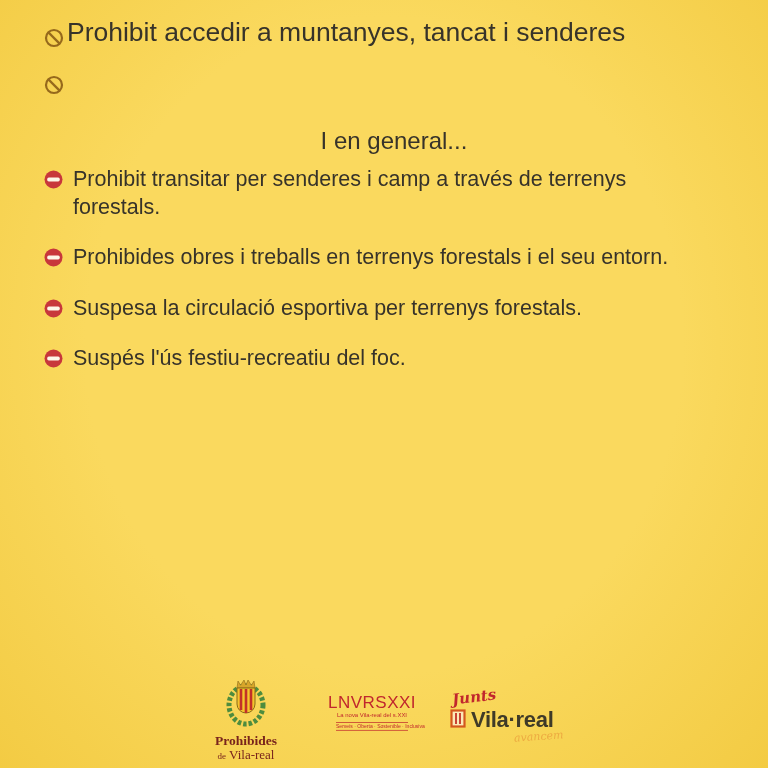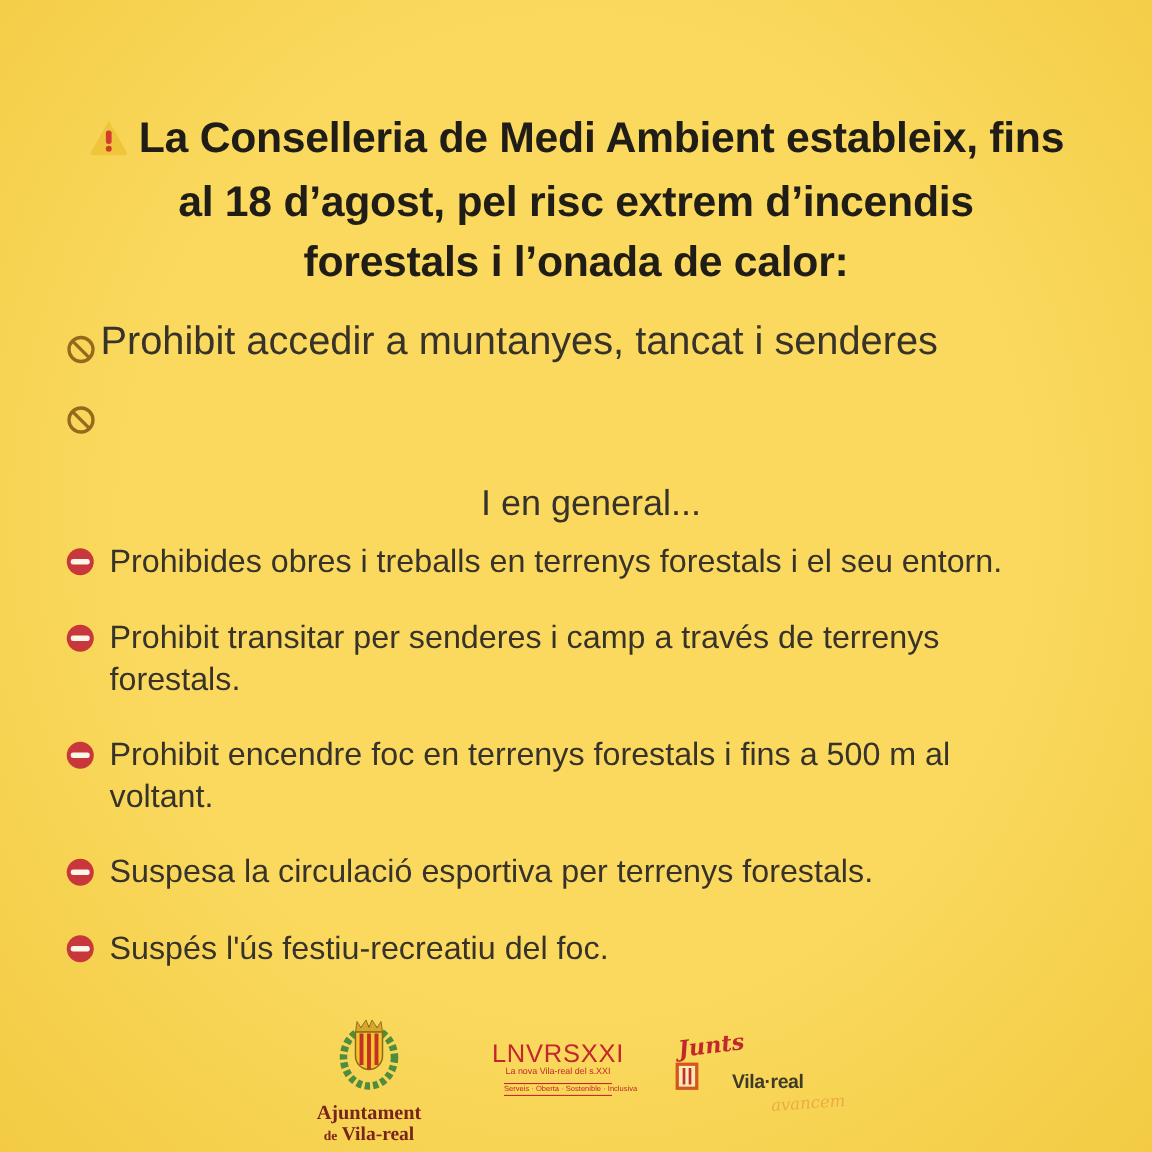--- a/index.html
+++ b/index.html
@@ -33,48 +33,37 @@
   .bullet{display:flex;align-items:flex-start;margin-bottom:23px;}
   .noentry-ic{flex:none;margin:4px 10px 0 0;}
   .bullet-text{font-size:21.5px;line-height:27.5px;color:#37332a;}
   
   .footer{
     position:absolute;left:0;right:0;bottom:4px;height:86px;
     display:flex;justify-content:center;align-items:flex-start;gap:28px;
   }
   .aj-block{display:flex;flex-direction:column;align-items:center;width:96px;}
   .aj-name{font-family:"Liberation Serif","DejaVu Serif",serif;font-weight:700;color:#79241c;font-size:13.5px;line-height:14px;text-align:center;margin-top:2px;}
-  .aj-name2{font-family:"Liberation Serif","DejaVu Serif",serif;font-weight:700;color:#79241c;font-size:13px;line-height:13px;text-align:center;}
+  .aj-name2{font-family:"Liberation Serif","DejaVu Serif",serif;font-weight:400;color:#79241c;font-size:13px;line-height:13px;text-align:center;}
   .aj-name2 .de{font-size:9px;}
   .lnv-block{width:100px;margin-top:16px;text-align:center;color:#c1272d;}
   .lnv-title{font-weight:400;font-size:17px;letter-spacing:0.5px;line-height:17px;}
   .lnv-sub{font-size:7px;transform:scale(0.85);transform-origin:center top;line-height:8px;margin-top:1px;}
   .lnv-tag{font-size:7px;transform:scale(0.72);transform-origin:center top;line-height:8px;border-top:1px solid #c1272d;border-bottom:1px solid #c1272d;padding:1px 0;margin-top:2px;white-space:nowrap;}
   .junts-block{width:120px;margin-top:10px;position:relative;}
   .junts-word{font-family:"DejaVu Serif",serif;font-style:italic;font-weight:700;color:#c1272d;font-size:15px;transform:rotate(-7deg);display:inline-block;margin-left:2px;}
   .junts-row{display:flex;align-items:center;gap:5px;margin-top:1px;}
-  .junts-city{font-weight:700;font-size:13px;color:#3f3a28;letter-spacing:-0.3px;margin-left:17px;}
+  .junts-city{font-weight:700;font-size:22px;color:#3f3a28;letter-spacing:-0.3px;}
   .junts-slogan{position:absolute;right:6px;bottom:-10px;font-family:"DejaVu Serif",serif;font-style:italic;color:#eba43e;font-size:11px;transform:rotate(-4deg);opacity:0.85;}
 </style>
 </head>
 <body>
 
 <div class="canvas">
 
-  <div class="title">
-    <span class="warn-ic">
-      <svg width="27" height="25" viewBox="0 0 27 25">
-        <path d="M13.5 1.5 L25.5 22.5 a1.5 1.5 0 0 1 -1.3 2 H2.8 a1.5 1.5 0 0 1 -1.3 -2 Z" fill="#EFC53B"></path>
-        <rect x="11.6" y="8" width="3.8" height="9" rx="1.8" fill="#D63B2F"></rect>
-        <circle cx="13.5" cy="20.2" r="2" fill="#D63B2F"></circle>
-      </svg>
-    </span><span>La Conselleria de Medi Ambient estableix, fins</span><br>
-    <span>al 18 d’agost, pel risc extrem d’incendis</span><br>
-    <span>forestals i l’onada de calor:</span>
-  </div>
 
   <div class="restrictions">
     <div class="restr-row">
       <span class="proh-ic">
         <svg width="20" height="20" viewBox="0 0 20 20">
           <circle cx="10" cy="10" r="8" fill="none" stroke="#96691C" stroke-width="2.2"></circle>
           <line x1="4.4" y1="4.4" x2="15.6" y2="15.6" stroke="#96691C" stroke-width="2.2"></line>
         </svg>
       </span>
       <span>Prohibit accedir a muntanyes, tancat i senderes</span>
@@ -93,42 +82,33 @@
 
   <div class="bullets">
 
     <div class="bullet">
       <span class="noentry-ic">
         <svg width="19" height="19" viewBox="0 0 19 19">
           <circle cx="9.5" cy="9.5" r="9" fill="#C8373B"></circle>
           <rect x="3.2" y="7.6" width="12.6" height="3.8" rx="1.6" fill="#FDF6E8"></rect>
         </svg>
       </span>
-      <span class="bullet-text">Prohibides obres i treballs en terrenys forestals i el seu entorn.</span>
-    </div>
-
-    <div class="bullet">
-      <span class="noentry-ic">
-        <svg width="19" height="19" viewBox="0 0 19 19">
-          <circle cx="9.5" cy="9.5" r="9" fill="#C8373B"></circle>
-          <rect x="3.2" y="7.6" width="12.6" height="3.8" rx="1.6" fill="#FDF6E8"></rect>
-        </svg>
-      </span>
       <span class="bullet-text">Prohibit transitar per senderes i camp a través de terrenys forestals.</span>
     </div>
 
     <div class="bullet">
       <span class="noentry-ic">
         <svg width="19" height="19" viewBox="0 0 19 19">
           <circle cx="9.5" cy="9.5" r="9" fill="#C8373B"></circle>
           <rect x="3.2" y="7.6" width="12.6" height="3.8" rx="1.6" fill="#FDF6E8"></rect>
         </svg>
       </span>
-      <span class="bullet-text">Prohibit encendre foc en terrenys forestals i fins a 500 m al voltant.</span>
+      <span class="bullet-text">Prohibides obres i treballs en terrenys forestals i el seu entorn.</span>
     </div>
+
 
     <div class="bullet">
       <span class="noentry-ic">
         <svg width="19" height="19" viewBox="0 0 19 19">
           <circle cx="9.5" cy="9.5" r="9" fill="#C8373B"></circle>
           <rect x="3.2" y="7.6" width="12.6" height="3.8" rx="1.6" fill="#FDF6E8"></rect>
         </svg>
       </span>
       <span class="bullet-text">Suspesa la circulació esportiva per terrenys forestals.</span>
     </div>
@@ -151,21 +131,21 @@
       <span>
         <svg width="56" height="50" viewBox="0 0 56 50">
           <ellipse cx="28" cy="27" rx="17" ry="19" fill="none" stroke="#4E8C3E" stroke-width="5" stroke-dasharray="3.5 2"></ellipse>
           <path d="M20 3 l2.6 4.2 L26 2 l2 5 2-5 3.4 5.2 L36 3 l1 7 H19 Z" fill="#D8A62A" stroke="#8A6A1A" stroke-width="0.6"></path>
           <path d="M19 10 h18 v16 a9 9 0 0 1 -18 0 Z" fill="#F3C42C" stroke="#8A6A1A" stroke-width="1"></path>
           <line x1="23" y1="11" x2="23" y2="32" stroke="#C23028" stroke-width="2.6"></line>
           <line x1="28" y1="11" x2="28" y2="35" stroke="#C23028" stroke-width="2.6"></line>
           <line x1="33" y1="11" x2="33" y2="32" stroke="#C23028" stroke-width="2.6"></line>
         </svg>
       </span>
-      <div class="aj-name">Ajuntament</div>
+      <div class="aj-name">Prohibides</div>
       <div class="aj-name2"><span class="de">de</span><span> Vila-real</span></div>
     </div>
 
     <div class="lnv-block">
       <div class="lnv-title">LNVRSXXI</div>
       <div class="lnv-sub">La nova Vila-real del s.XXI</div>
       <div class="lnv-tag">Serveis · Oberta · Sostenible · Inclusiva</div>
     </div>
 
     <div class="junts-block">

